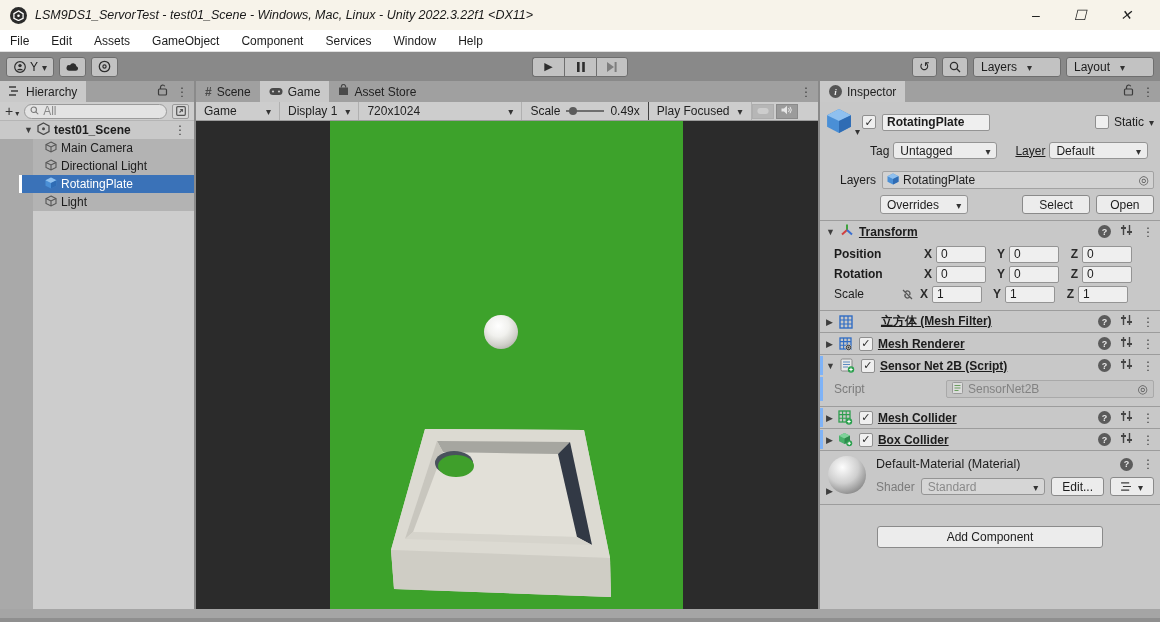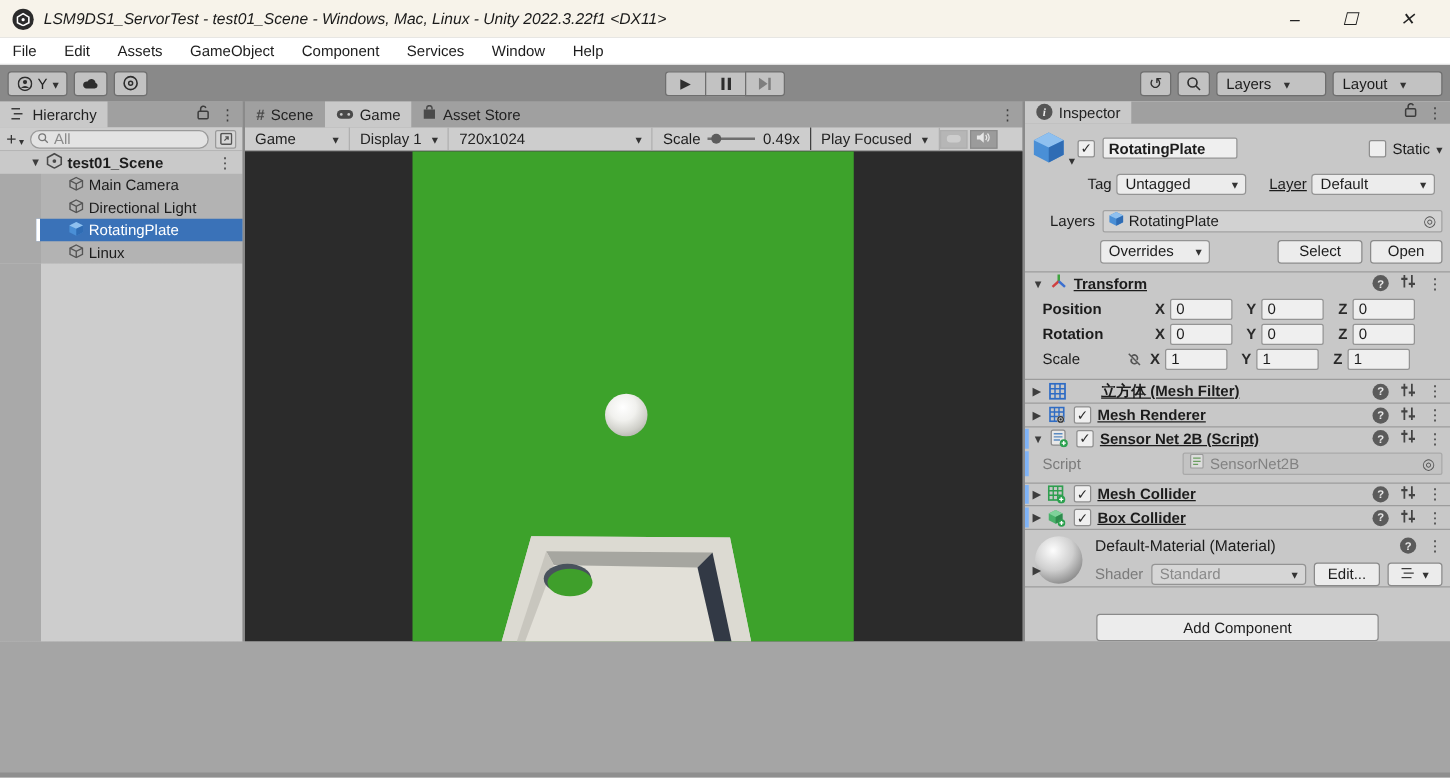--- a/index.html
+++ b/index.html
@@ -32,21 +32,21 @@
   .tb-center .tb-btn:first-child { border-radius:3px 0 0 3px; }
   .tb-center .tb-btn:last-child { border-radius:0 3px 3px 0; border-right-width:1px; }
   .tb-right { margin-left:auto; display:flex; align-items:center; gap:5px; }
   .dropdown { height:20px; background:#c2c2c2; border:1px solid #6e6e6e; border-radius:3px;
               display:flex; align-items:center; padding:0 7px; gap:10px; }
   .caret::after { content:"▾"; font-size:10px; color:#333; }
   .play-glyph { font-size:11px; color:#2e2e2e; }
   .disabled { opacity:.45; }
 
   
-  .workspace { display:flex; height:432px; }
+  .workspace { display:flex; height:528px; }
   .vdivider { width:2px; background:#8a8a8a; }
   .bottom-edge { position:absolute; left:0; right:0; bottom:0; height:4px; background:#8f8f8f; z-index:30; }
 
   .tab-row { height:21px; background:#a0a0a0; display:flex; align-items:stretch; }
   .tab { display:flex; align-items:center; gap:5px; padding:0 9px; color:#222; }
   .tab.active { background:#c9c9c9; }
   .tab-row .right-icons { margin-left:auto; display:flex; align-items:center; gap:8px; padding-right:6px; }
   .kebab { color:#3d3d3d; font-size:12px; letter-spacing:0; }
 
   
@@ -54,21 +54,21 @@
   .h-toolbar { height:19px; background:#cdcdcd; display:flex; align-items:center; padding:0 5px; gap:5px; border-bottom:1px solid #b5b5b5; }
   .plus-btn { display:flex; align-items:center; gap:2px; font-size:14px; color:#333; }
   .plus-btn .caret::after { font-size:8px; }
   .search-box { flex:1; height:15px; background:#e3e3e3; border:1px solid #9a9a9a; border-radius:8px;
                 display:flex; align-items:center; padding:0 5px; gap:4px; color:#8a8a8a; }
   .picker-btn { width:17px; height:15px; border:1px solid #9a9a9a; border-radius:2px; background:#d6d6d6;
                 display:flex; align-items:center; justify-content:center; }
   .scene-row { height:18px; background:#c9c9c9; display:flex; align-items:center; padding-left:24px; gap:4px; }
   .scene-row .name { font-weight:bold; }
   .scene-row .kebab { margin-left:auto; padding-right:8px; }
-  .tree-children { background:linear-gradient(90deg,#a9a9a9 0 33px,#b3b3b3 33px); padding-left:29px; }
+  .tree-children { background:linear-gradient(90deg,#a9a9a9 0 33px,#b3b3b3 33px); padding-left:19px; }
   .tree-row { height:18px; display:flex; align-items:center; gap:4px; padding-left:26px; position:relative; }
   .tree-row.selected { background:#3a72b8; color:#ffffff; }
   .tree-row.selected::before { content:""; position:absolute; left:0; top:0; bottom:0; width:3px; background:#ffffff; }
   .tree-rest { flex:1; background:linear-gradient(90deg,#a9a9a9 0 33px,#cdcdcd 33px); }
   .tri { font-size:9px; color:#3d3d3d; }
 
   
   .game-panel { width:622px; display:flex; flex-direction:column; }
   .g-controls { height:19px; background:#cdcdcd; display:flex; align-items:center; border-bottom:1px solid #9c9c9c; }
   .g-dd { height:100%; display:flex; align-items:center; gap:8px; padding:0 8px; border-right:1px solid #b0b0b0; color:#222; }
@@ -305,21 +305,21 @@
                 <polygon points="6,0.5 11.5,3.3 6,6 0.5,3.3" fill="#8fc0ef"></polygon>
                 <polygon points="6,6 11.5,3.3 11.5,8.7 6,11.5" fill="#2f6cb4"></polygon>
               </svg></span>
           <span>RotatingPlate</span>
         </div>
         <div class="tree-row">
           <span><svg width="12" height="12" viewBox="0 0 12 12">
                 <polygon points="6,1 11,3.5 11,8.5 6,11 1,8.5 1,3.5" fill="none" stroke="#555" stroke-width="1.1"></polygon>
                 <path d="M1 3.5 L6 6 L11 3.5 M6 6 V11" stroke="#555" stroke-width="1.1" fill="none"></path>
               </svg></span>
-          <span>Linux</span>
+          <span>Light</span>
         </div>
       </div>
       <div class="tree-rest"></div>
     </div>
 
     <div class="vdivider"></div>
 
     <div class="game-panel">
       <div class="tab-row">
         <div class="tab">

